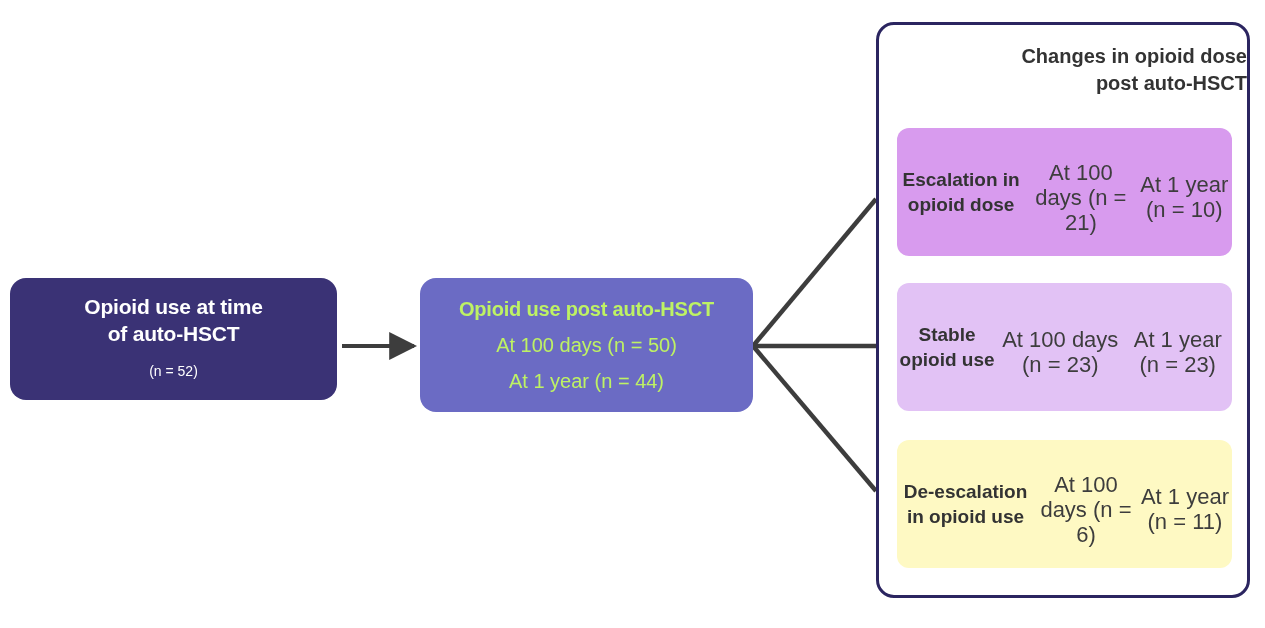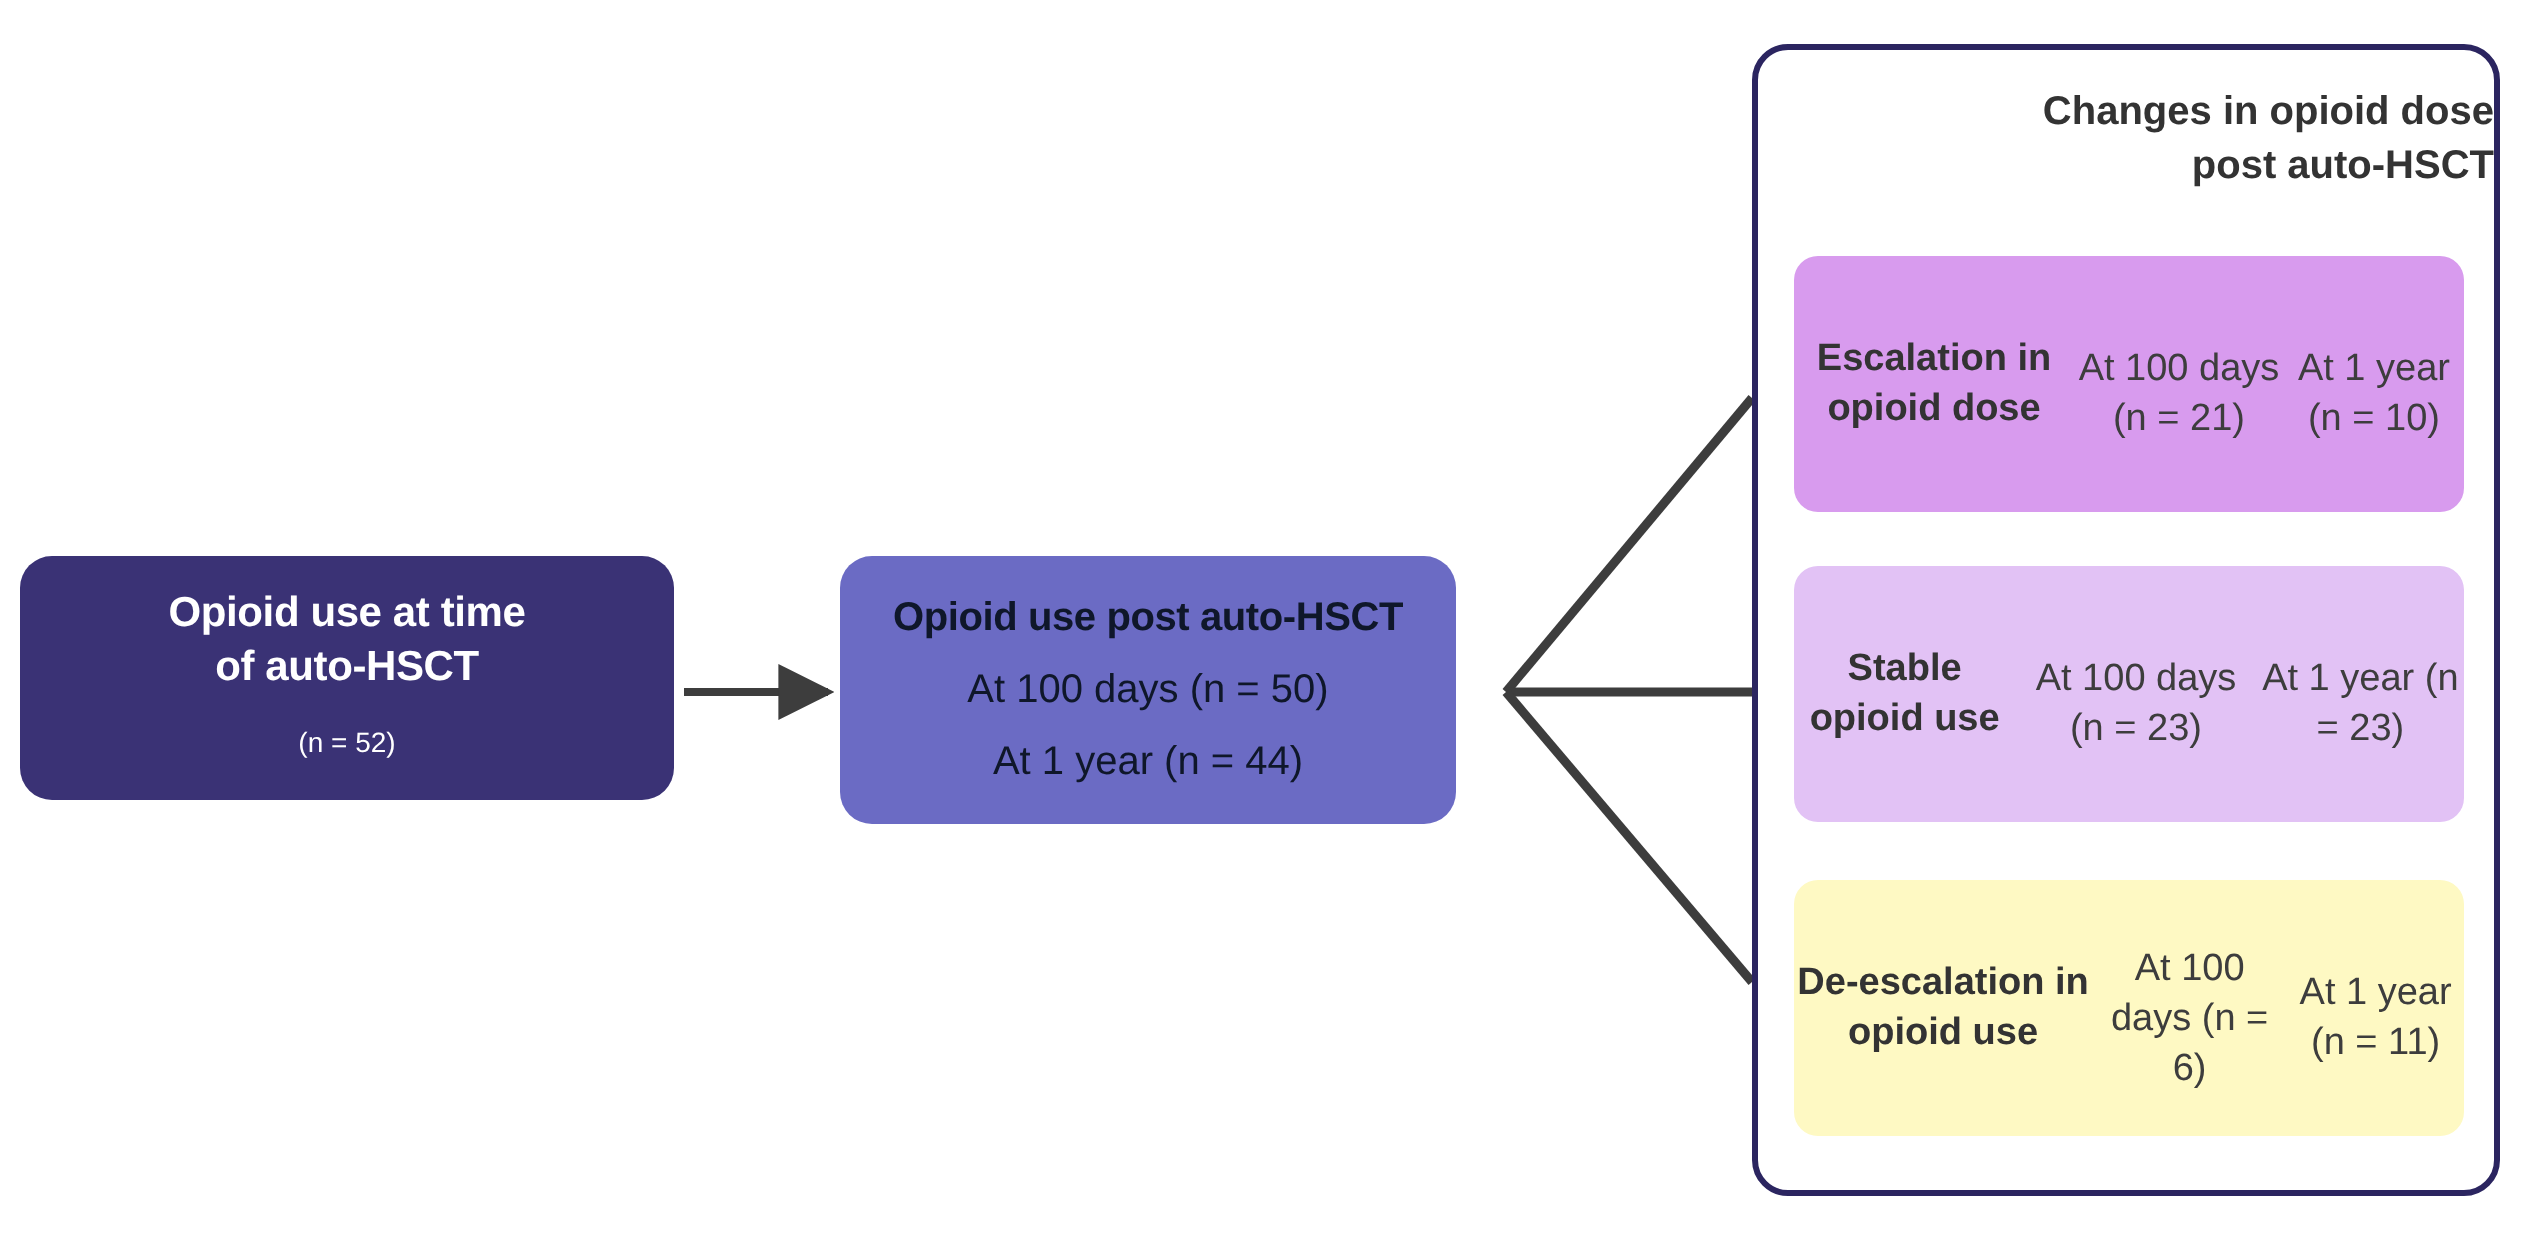--- a/index.html
+++ b/index.html
@@ -64,24 +64,24 @@
   }
   #node-origin .line {
     font-size: 14px;
     line-height: 27px;
     margin-top: 11px;
   }
 
   #node-post {
     left: 420px;
     top: 278px;
-    width: 308px;
+    width: 333px;
     height: 134px;
     background: #6b6bc4;
-    color: #0f172a;
+    color: #bef264;
   }
   #node-post .title {
     font-size: 20px;
     line-height: 26px;
   }
   #node-post .line {
     font-size: 20px;
     line-height: 26px;
     margin-top: 10px;
   }
@@ -122,21 +122,21 @@
     justify-content: center;
     text-align: center;
     color: #333333;
   }
   .outcome .title {
     font-size: 19px;
     font-weight: bold;
     line-height: 25px;
   }
   .outcome .line {
-    font-size: 19px;
+    font-size: 22px;
     line-height: 25px;
     margin-top: 10px;
     color: #3d3d3d;
   }
 
   #outcome-escalation {
     top: 103px;
     height: 128px;
     background: #d89bee;
   }

